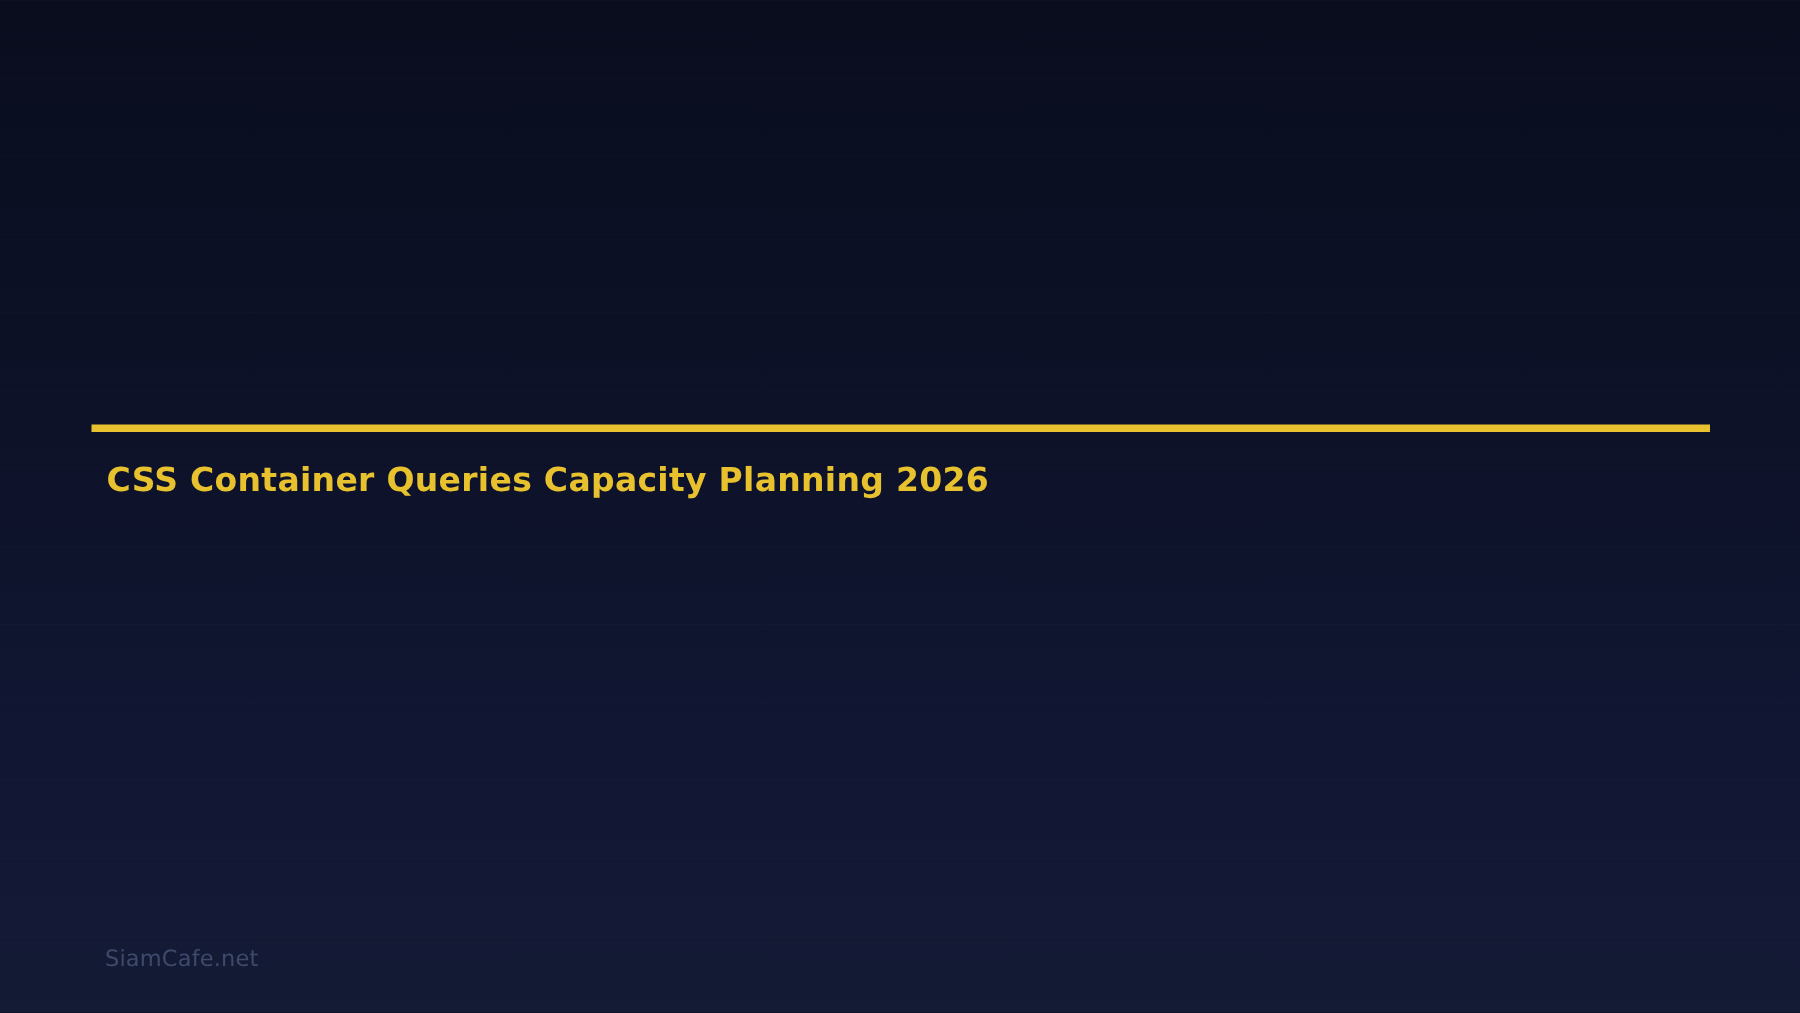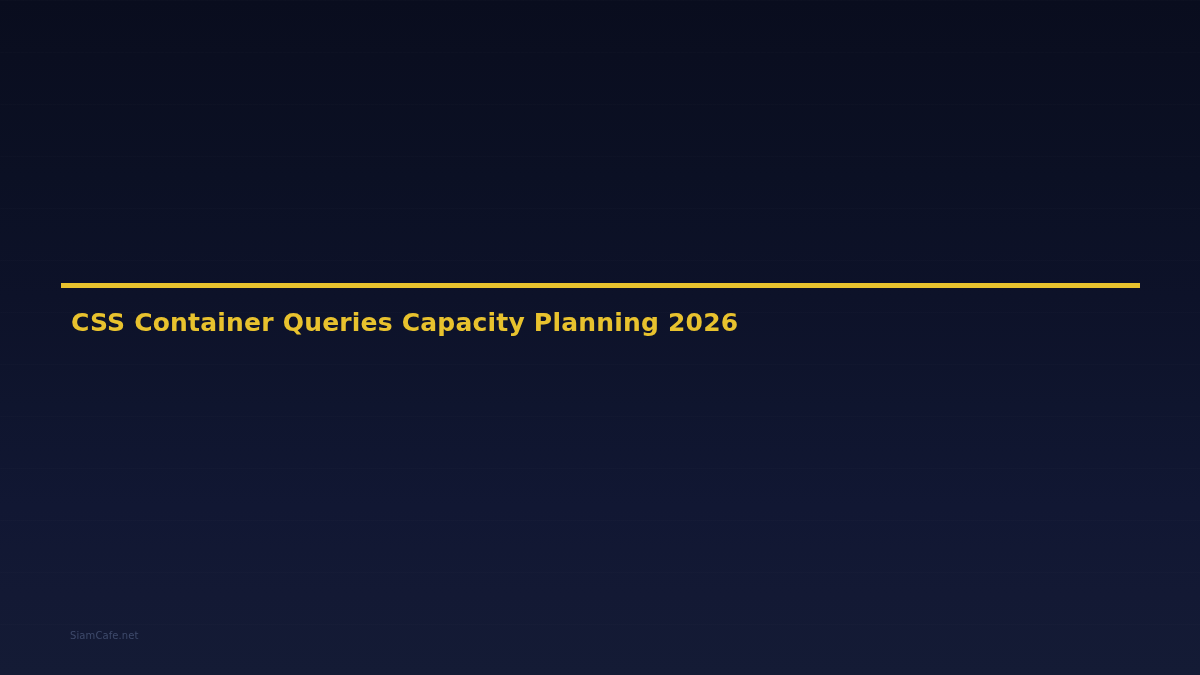--- a/index.html
+++ b/index.html
@@ -61,37 +61,37 @@
   .accent-rule {
     width: 1079px;
     height: 5px;
     background: #e8c22e;
     border-radius: 0;
   }
 
   .slide-title {
     margin: 0;
     padding: 0;
-    font-size: 25px;
+    font-size: 22px;
     font-weight: bold;
     letter-spacing: 0.2px;
     line-height: 1.2;
     color: #e8c22e;
     white-space: nowrap;
     position: absolute;
     left: 10px;
     top: 25px;
   }
 
   
   .watermark {
     position: absolute;
     left: 70px;
     top: 630px;
-    font-size: 10px;
+    font-size: 15px;
     font-weight: normal;
     line-height: 1.2;
     color: #3e4a6b;
     letter-spacing: 0.1px;
     white-space: nowrap;
   }
 </style>
 </head>
 <body>
 

